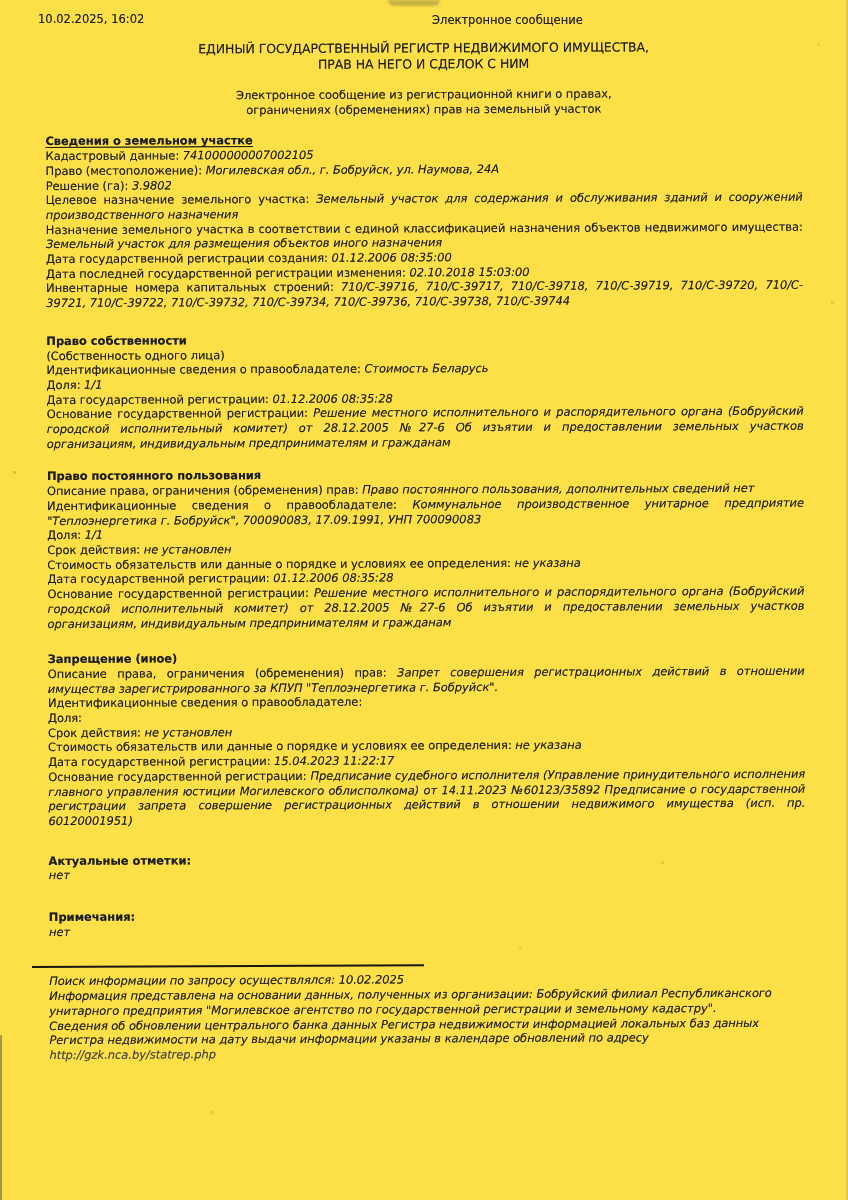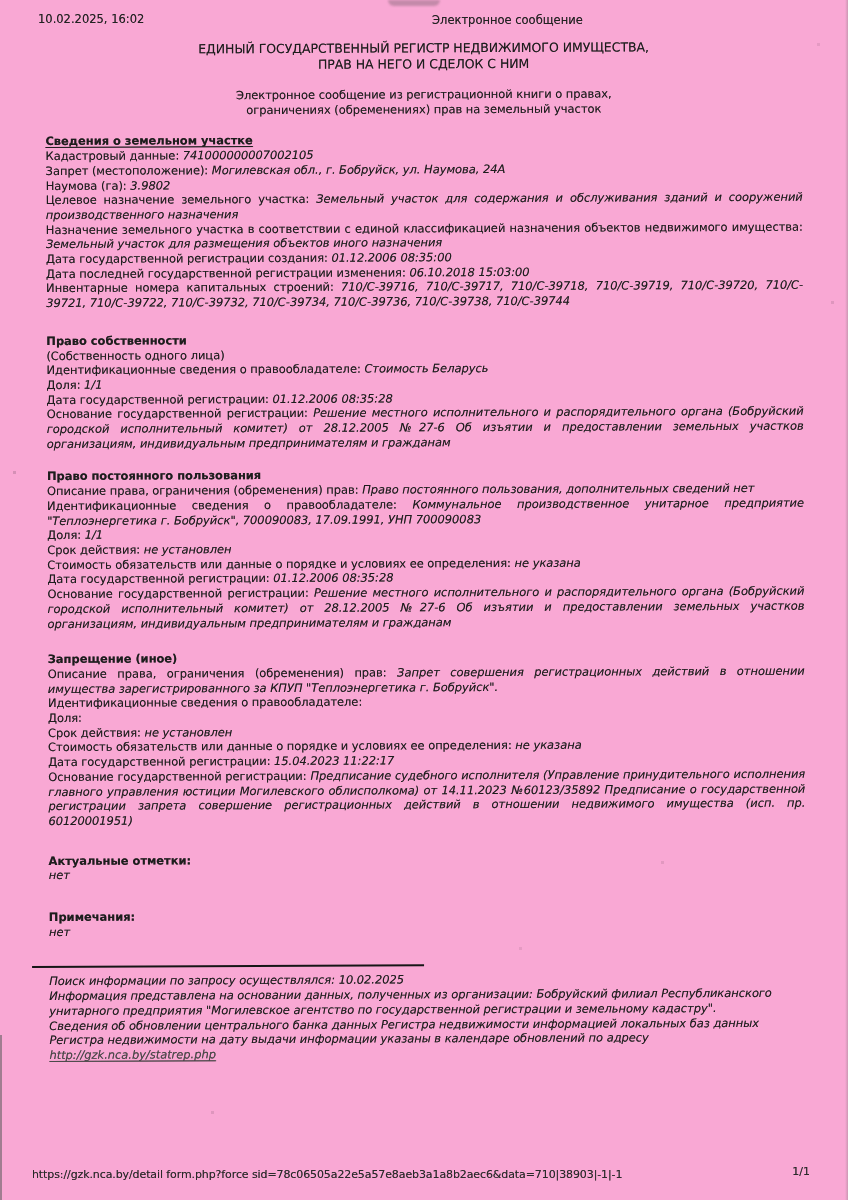--- a/index.html
+++ b/index.html
@@ -1,20 +1,20 @@
 <!DOCTYPE html>
 <html><head>
 <meta charset="utf-8">
 <style>
   html,body{margin:0;padding:0;}
   body{background:#e9e9e7;}
   .page{
     position:relative;
     width:848px;height:1200px;
-    background:#f9a8d4;
+    background:#fde047;
     overflow:hidden;
     font-family:"DejaVu Sans","Liberation Sans",sans-serif;
     color:#1d1d1d;
     text-shadow:0 0 0.5px rgba(30,30,30,0.55);
   }
   
   .edge-right{position:absolute;right:0;top:0;bottom:0;width:3px;
     background:linear-gradient(to left, rgba(120,120,120,0.35), rgba(120,120,120,0));}
   .edge-left-seg{position:absolute;left:0;top:1035px;height:165px;width:2px;background:rgba(90,90,90,0.55);}
   .top-smudge{position:absolute;left:388px;top:0;width:52px;height:6px;
@@ -46,21 +46,21 @@
   .val{font-style:italic;}
   .m-parcel{margin-top:16px;}
   .m-own{margin-top:23px;}
   .m-perm{margin-top:18px;}
   .m-proh{margin-top:21px;}
   .m-marks{margin-top:25px;}
   .m-notes{margin-top:27px;}
   .m-foot{margin-top:27px;}
   .sep{width:392px;height:2px;background:#161616;margin-left:-17px;margin-bottom:6px;}
   .foot-block{font-style:italic;text-align:left;}
-  .doc-link{font-style:italic;text-decoration:underline;color:#4a4a4a;text-underline-offset:2px;}
+  .doc-link{font-style:italic;color:#4a4a4a;text-underline-offset:2px;}
 </style>
 </head>
 <body>
 
 <div class="page">
 
   <div class="edge-right"></div>
   <div class="edge-left-seg"></div>
   <div class="top-smudge"></div>
   <div class="speckles"></div>
@@ -82,42 +82,42 @@
       <div>ограничениях (обременениях) прав на земельный участок</div>
     </div>
 
     <div class="section m-parcel">
       <div class="sec-h u">Сведения о земельном участке</div>
       <div class="fline">
         <span class="lbl">Кадастровый данные:</span>
         <span class="val">741000000007002105</span>
       </div>
       <div class="fline">
-        <span class="lbl">Запрет (местоположение):</span>
+        <span class="lbl">Право (местоположение):</span>
         <span class="val">Могилевская обл., г. Бобруйск, ул. Наумова, 24А</span>
       </div>
       <div class="fline">
-        <span class="lbl">Наумова (га):</span>
+        <span class="lbl">Решение (га):</span>
         <span class="val">3.9802</span>
       </div>
       <div class="fline">
         <span class="lbl">Целевое назначение земельного участка:</span>
         <span class="val">Земельный участок для содержания и обслуживания зданий и сооружений производственного назначения</span>
       </div>
       <div class="fline">
         <span class="lbl">Назначение земельного участка в соответствии с единой классификацией назначения объектов недвижимого имущества:</span>
         <span class="val">Земельный участок для размещения объектов иного назначения</span>
       </div>
       <div class="fline">
         <span class="lbl">Дата государственной регистрации создания:</span>
         <span class="val">01.12.2006 08:35:00</span>
       </div>
       <div class="fline">
         <span class="lbl">Дата последней государственной регистрации изменения:</span>
-        <span class="val">06.10.2018 15:03:00</span>
+        <span class="val">02.10.2018 15:03:00</span>
       </div>
       <div class="fline">
         <span class="lbl">Инвентарные номера капитальных строений:</span>
         <span class="val">710/C-39716, 710/C-39717, 710/C-39718, 710/C-39719, 710/C-39720, 710/C-39721, 710/C-39722, 710/C-39732, 710/C-39734, 710/C-39736, 710/C-39738, 710/C-39744</span>
       </div>
     </div>
 
     <div class="section m-own">
       <div class="sec-h">Право собственности</div>
       <div class="fline">(Собственность одного лица)</div>
@@ -221,18 +221,14 @@
       </div>
       <div>Информация представлена на основании данных, полученных из организации: Бобруйский филиал Республиканского унитарного предприятия "Могилевское агентство по государственной регистрации и земельному кадастру".</div>
       <div>Сведения об обновлении центрального банка данных Регистра недвижимости информацией локальных баз данных Регистра недвижимости на дату выдачи информации указаны в календаре обновлений по адресу</div>
       <div>
         <span class="doc-link">http://gzk.nca.by/statrep.php</span>
       </div>
     </div>
 
   </div>
 
-  <div class="print-footer">
-    <span class="pf-url">https://gzk.nca.by/detail form.php?force sid=78c06505a22e5a57e8aeb3a1a8b2aec6&amp;data=710|38903|-1|-1</span>
-    <span class="pf-page">1/1</span>
-  </div>
 
 </div>
 
 </body></html>

